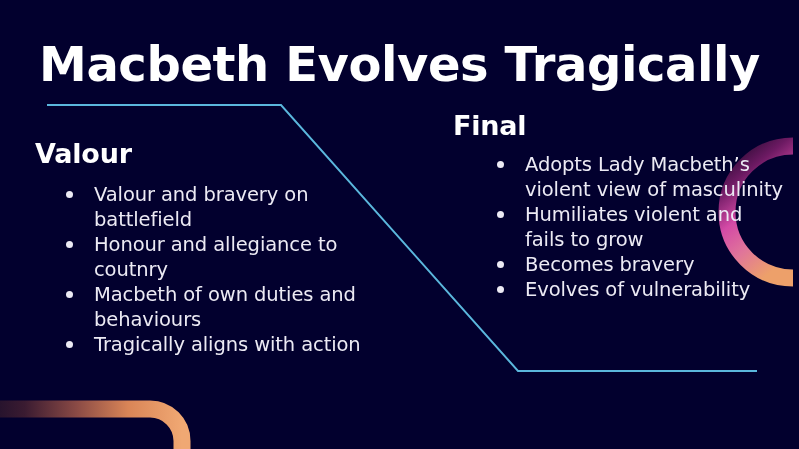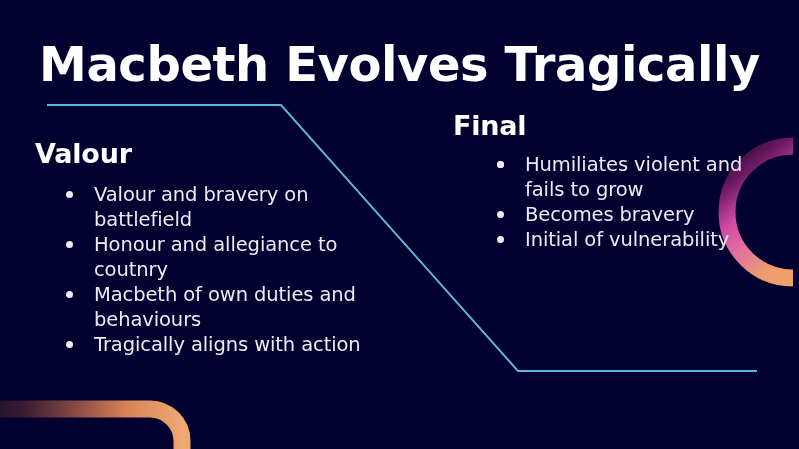--- a/index.html
+++ b/index.html
@@ -145,28 +145,29 @@
       <span class="dot"></span>
       <span>Tragically aligns with action</span>
     </li>
   </ul>
 
   <div id="heading-final" class="col-heading">Final</div>
 
   <ul id="list-final" class="bullet-list">
     <li>
       <span class="dot"></span>
+      <span>Adopts Lady Macbeth’s violent view of masculinity</span>
     </li>
     <li>
       <span class="dot"></span>
       <span>Humiliates violent and fails to grow</span>
     </li>
     <li>
       <span class="dot"></span>
       <span>Becomes bravery</span>
     </li>
     <li>
       <span class="dot"></span>
-      <span>Initial of vulnerability</span>
+      <span>Evolves of vulnerability</span>
     </li>
   </ul>
 
 </div>
 
 </body></html>

